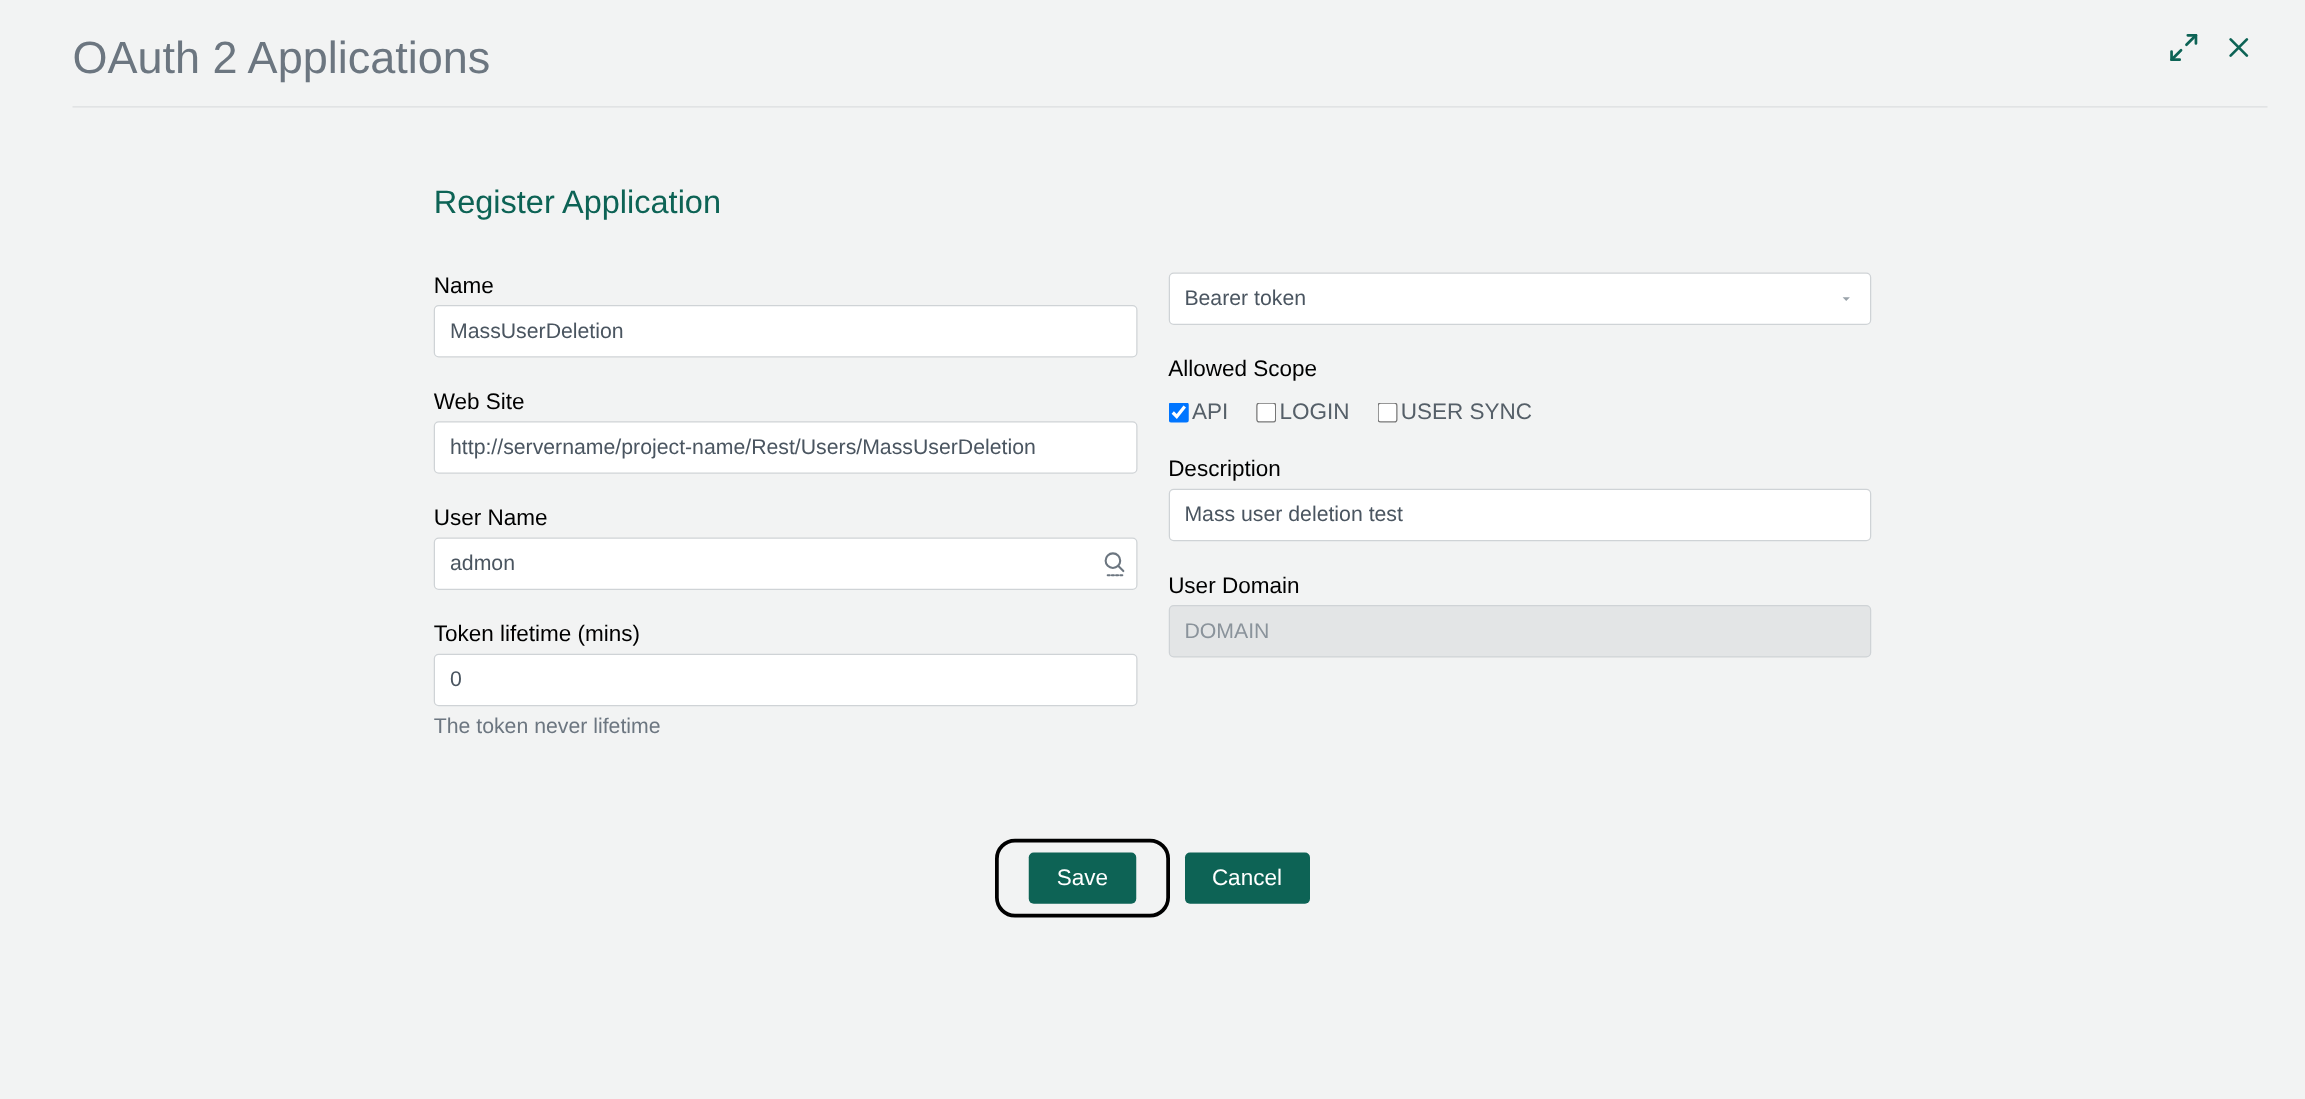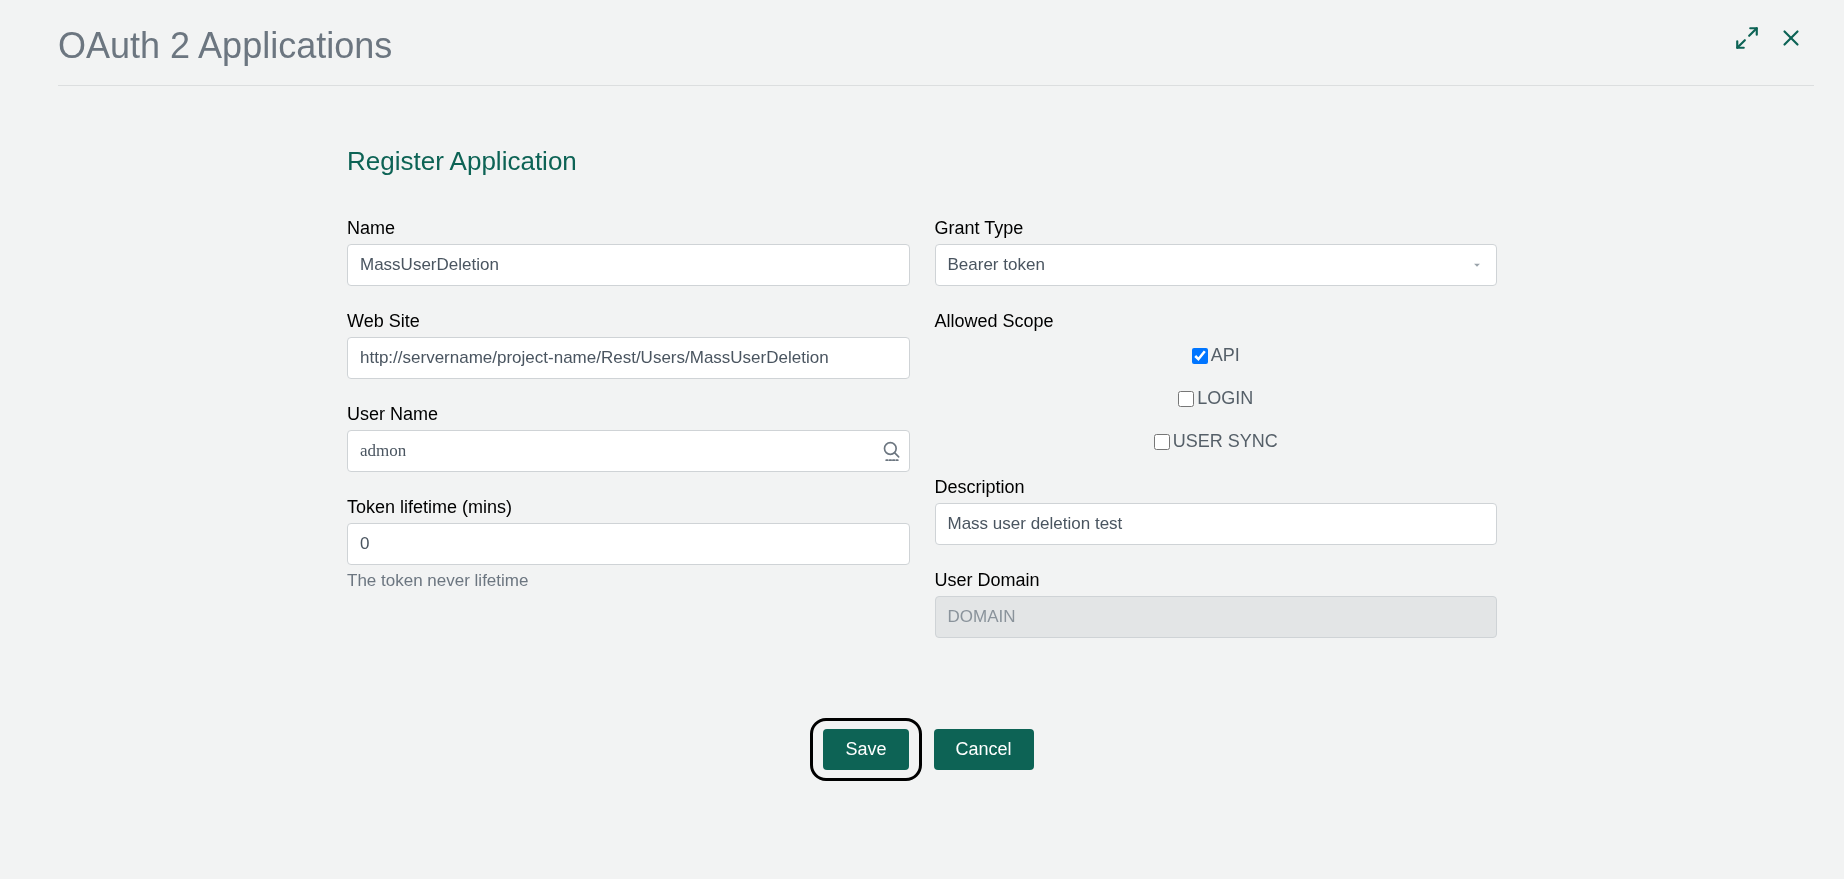--- a/index.html
+++ b/index.html
@@ -78,41 +78,40 @@
     position: relative;
     display: flex;
     align-items: center;
     justify-content: space-between;
     padding-right: 12px;
     cursor: pointer;
     gap: 41px;
   }
   .select-caret svg { display:block; color:#9aa3aa; }
   .input-with-icon { position: relative; }
-  .input-with-icon .text-input { padding-right: 42px; font-family: Liberation Serif, serif; }
+  .input-with-icon .text-input { padding-right: 42px; }
   .input-icon-right {
     position: absolute;
     right: 8px; top: 50%;
     transform: translateY(-50%);
     color: #6c7680;
   }
   .input-icon-right svg { display:block; }
   .helper-text {
     font-size: 17px;
     color: #6c7680;
     margin-top: 6px;
   }
   .scope-row {
     display: flex;
-    align-items: center;
+    align-items: flex-end;
     gap: 22px;
     padding-top: 8px;
     font-size: 18px;
     color: #555f68;
-    flex-direction: column;
   }
   .scope-item { display:flex; align-items:center; gap:3px; }
   .scope-item input[type=checkbox] {
     width: 16px; height: 16px;
     margin: 0;
   }
 
   .button-row {
     display: flex;
     justify-content: center;
@@ -125,21 +124,21 @@
     color: #fff;
     font-size: 18px;
     border: none;
     border-radius: 4px;
     padding: 10px 22px;
     cursor: pointer;
   }
   .highlight-ring {
     border: 3px solid #000;
     border-radius: 16px;
-    padding: 8px 10px;
+    padding: 8px 24px;
     display: inline-flex;
   }
 </style>
 </head>
 <body>
 
 <div class="page">
 
   <div class="header-row">
     <h1 class="page-title">OAuth 2 Applications</h1>
@@ -197,21 +196,20 @@
         <div class="field">
           <div class="field-label">Token lifetime (mins)</div>
           <input type="text" class="text-input" value="0" style="">
           <div class="helper-text">The token never lifetime</div>
         </div>
       </div>
 
       <div class="col">
 
         <div class="field">
-          <div class="field-label">Grant Type</div>
           <div class="select-input">
             <span>Bearer token</span>
             <span class="select-caret">
               <svg width="14" height="14" viewBox="0 0 24 24" fill="currentColor">
                   <path d="M7 10l5 5 5-5z"></path>
                 </svg>
             </span>
           </div>
         </div>
 

